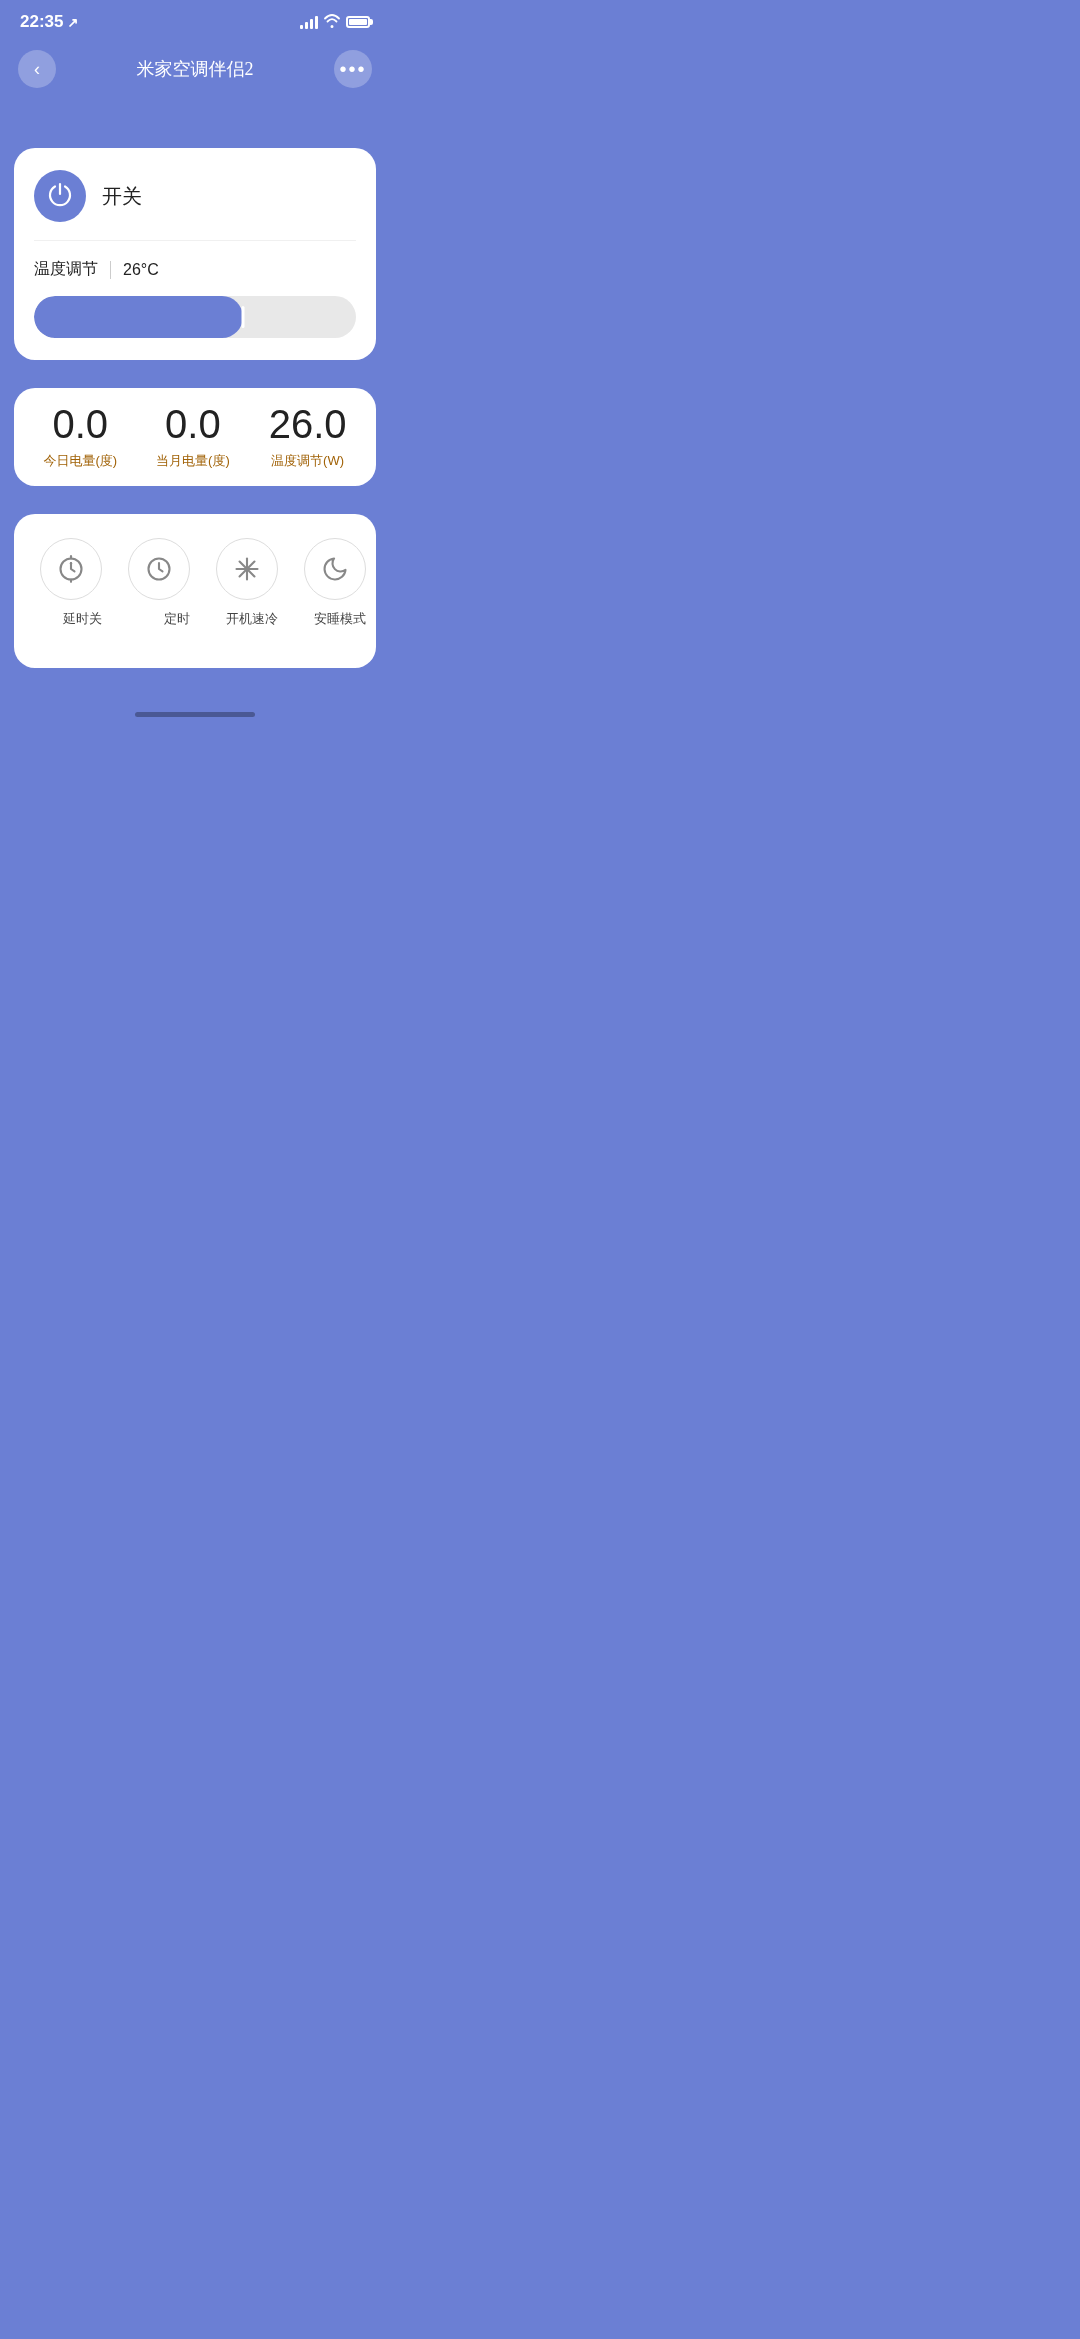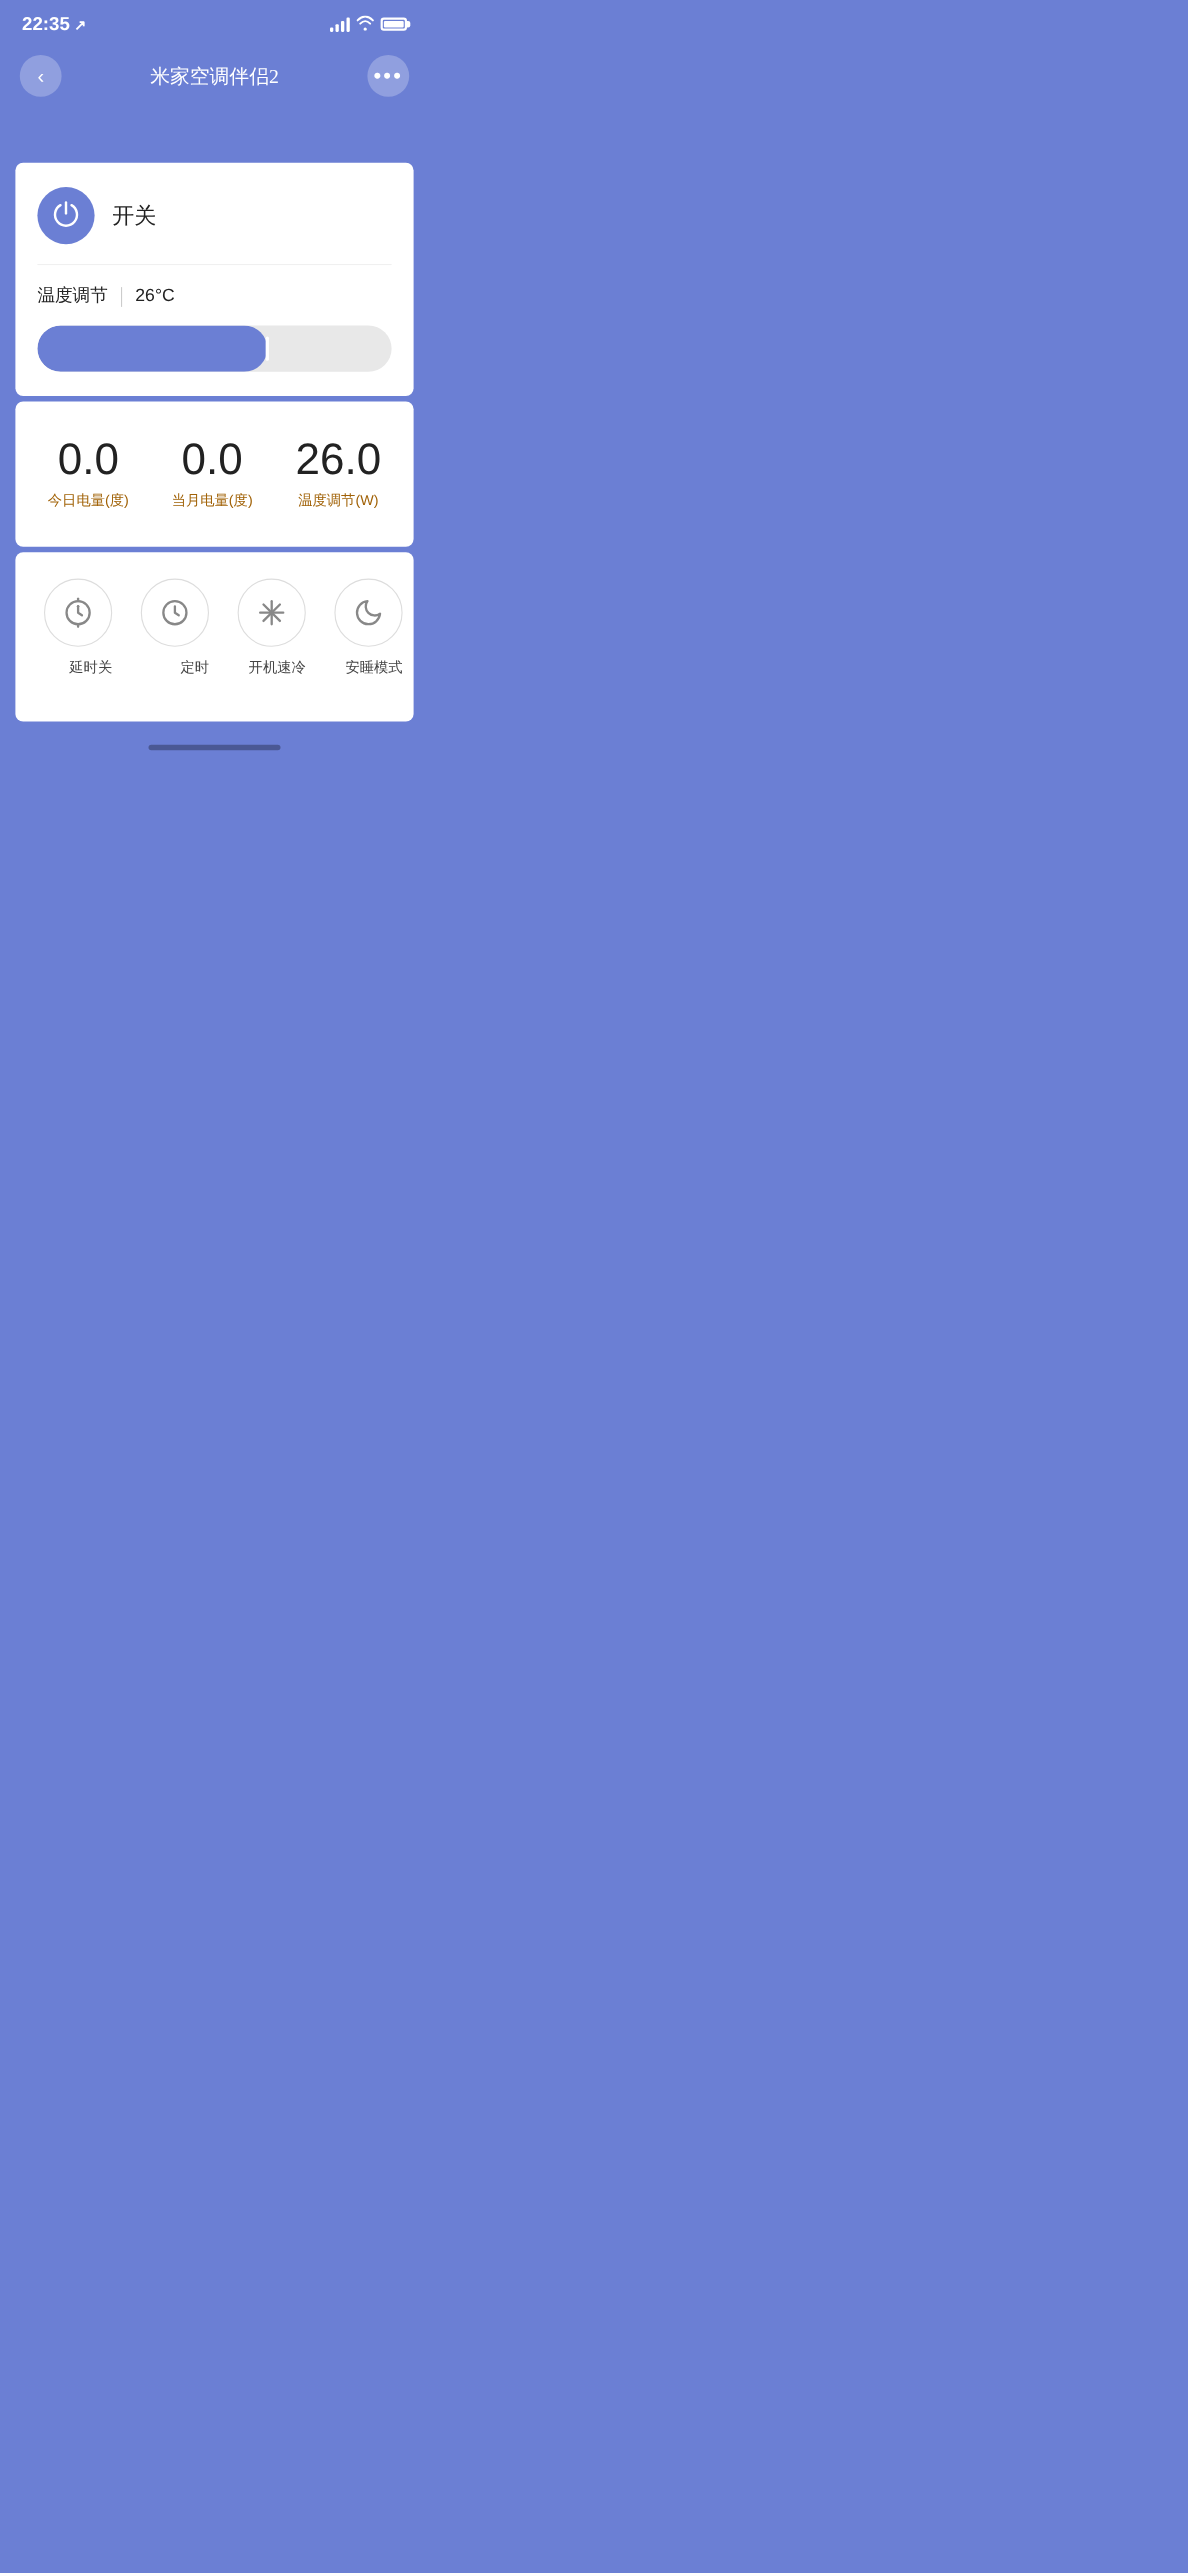--- a/index.html
+++ b/index.html
@@ -109,23 +109,23 @@
 
     
     .blue-spacer {
       height: 40px;
     }
 
     
     .card {
       width: calc(100% - 28px);
       background: white;
-      border-radius: 7px;
+      border-radius: 21px;
       padding: 22px 20px;
-      margin: 0 14px 5px;
+      margin: 0 14px 28px;
     }
 
     
     .power-row {
       display: flex;
       align-items: center;
       gap: 16px;
       padding-bottom: 18px;
       border-bottom: 1px solid #f0f0f0;
       margin-bottom: 18px;
@@ -201,21 +201,21 @@
       width: 3px;
       height: 22px;
       background: white;
       border-radius: 2px;
     }
 
     
     .stats-card {
       display: flex;
       justify-content: space-around;
-      padding: 33px 10px;
+      padding: 16px 10px;
     }
     .stat-item {
       display: flex;
       flex-direction: column;
       align-items: center;
       gap: 8px;
     }
     .stat-value {
       font-size: 40px;
       font-weight: 400;

